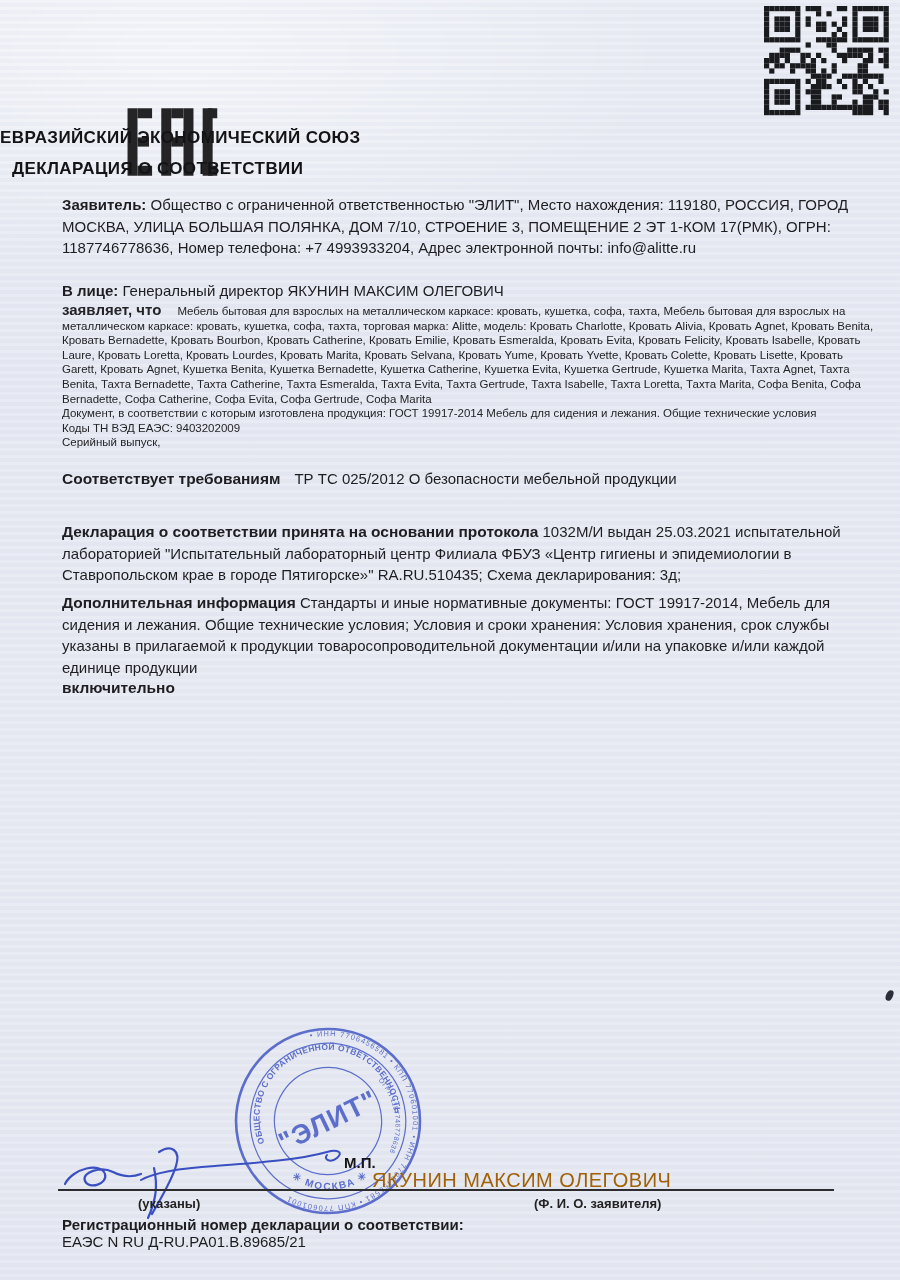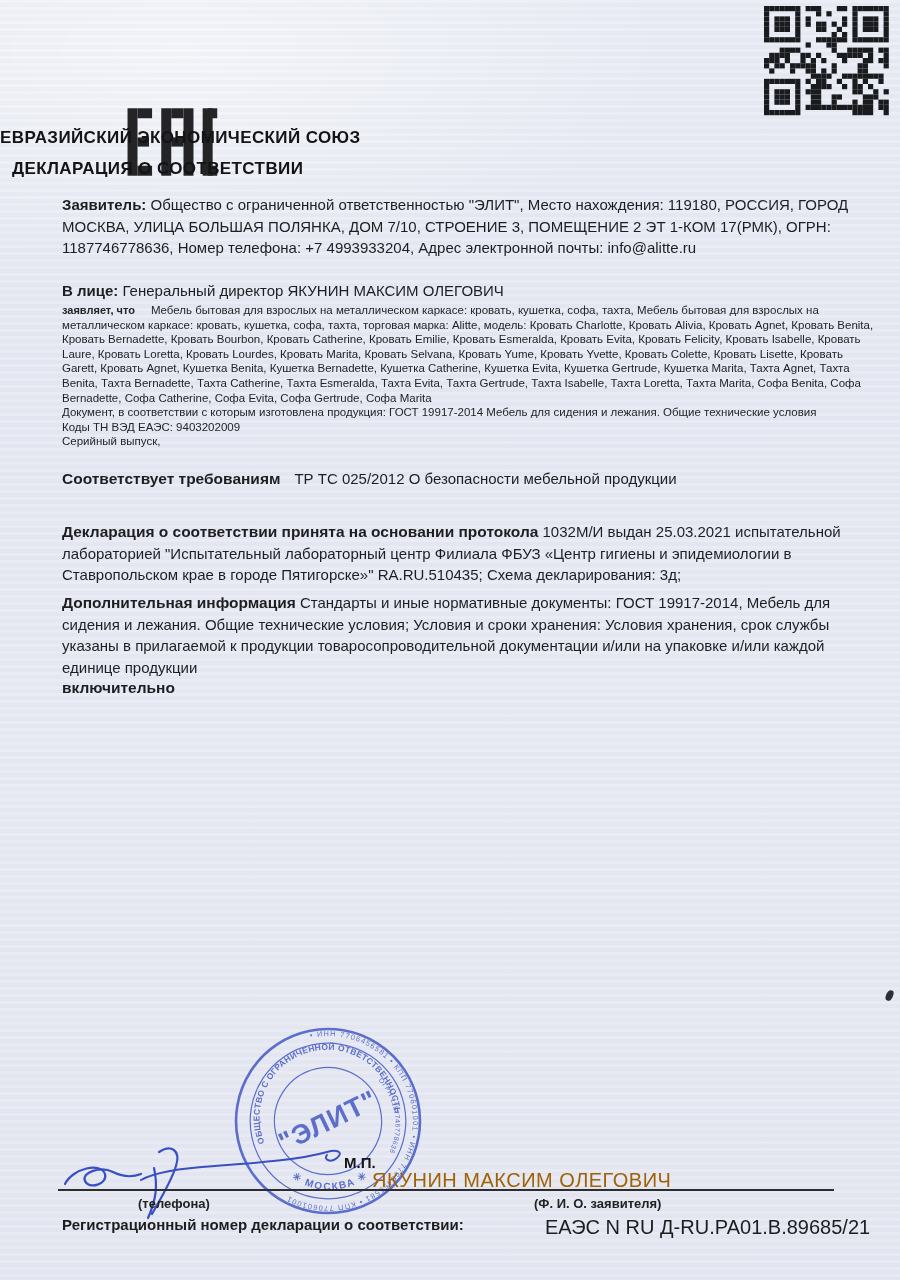--- a/index.html
+++ b/index.html
@@ -11,28 +11,28 @@
       linear-gradient(180deg,#eaedf5 0%,#e7eaf3 30%,#e9ebf4 60%,#e6e9f2 100%);
     color:#1d1d20;
   }
   .streaks{position:absolute;inset:0;pointer-events:none;
     background:repeating-linear-gradient(180deg,rgba(255,255,255,.06) 0 3px,rgba(120,130,160,.04) 3px 7px);}
   .abs{position:absolute;}
   .b{font-weight:bold;}
   .title{width:100%;text-align:left;font-weight:bold;font-size:17px;letter-spacing:.4px;color:#141417;}
   .body-text{font-size:15px;line-height:21.5px;color:#1e1e22;}
   .small-text{font-size:11.5px;line-height:14.6px;color:#242428;}
-  .declare-label{font-weight:bold;font-size:11px;padding-right:16px;}
+  .declare-label{font-weight:bold;font-size:15px;padding-right:16px;}
   .sec-label{font-weight:bold;font-size:15.5px;}
   .gap-after{padding-right:14px;}
   .sign-line{height:2px;background:#2d2d30;}
   .under-label{font-size:13px;font-weight:bold;color:#222;}
-  .reg-row{display:flex;font-size:15px;}
+  .reg-row{display:flex;font-size:15px;flex-direction:column;}
   .reg-row .lbl{font-weight:bold;width:483px;flex:none;}
-  .reg-row .val{font-size:20px;}
+  .reg-row .val{font-size:15px;}
   .fio-name{font-size:20px;letter-spacing:.5px;color:#a16207;}
   .mp{font-weight:bold;font-size:15px;color:#141416;}
   .speck{width:7px;height:11px;background:#2a2e38;border-radius:60% 40% 55% 45%;transform:rotate(18deg);}
   .stamp-wrap{transform:rotate(-12deg);opacity:.88;}
   .sig-svg path{fill:none;stroke:#3a50c2;stroke-linecap:round;stroke-linejoin:round;}
 </style>
 </head>
 <body>
 
 <div class="streaks"></div>
@@ -382,21 +382,21 @@
 <svg class="abs sig-svg" style="left:55px;top:1136px;" width="340" height="84" viewBox="0 0 340 84">
   <path d="M10,48 C18,32 46,26 50,38 C53,48 34,54 30,45 C26,36 46,30 58,36 C66,40 76,42 86,38" stroke-width="2.2"></path>
   <path d="M104,16 C116,8 126,14 121,30 C116,46 106,62 97,78 M99,32 C103,50 101,64 93,82" stroke-width="2.2"></path>
   <path d="M86,44 C100,36 128,32 160,30 C200,27 244,24 272,16 C282,13 289,16 282,22 C276,27 268,24 272,19" stroke-width="2"></path>
 </svg>
 
 <div class="abs mp" style="left:344px;top:1154px;">М.П.</div>
 <div class="abs fio-name" style="left:372px;top:1169px;">ЯКУНИН МАКСИМ ОЛЕГОВИЧ</div>
 
 <div class="abs sign-line" style="left:58px;top:1189px;width:776px;"></div>
-<div class="abs under-label" style="left:138px;top:1196px;">(телефона)</div>
+<div class="abs under-label" style="left:138px;top:1196px;">(указаны)</div>
 <div class="abs under-label" style="left:534px;top:1196px;">(Ф. И. О. заявителя)</div>
 
 <div class="abs reg-row" style="left:62px;top:1216px;width:810px;">
   <div class="lbl">Регистрационный номер декларации о соответствии:</div>
   <div class="val">ЕАЭС N RU Д-RU.РА01.В.89685/21</div>
 </div>
 <div class="abs reg-row" style="left:62px;top:1311px;width:810px;gap:20px;">
   <div class="lbl">Дата регистрации декларации о соответствии:</div>
   <div class="val">06.04.2021</div>
 </div>

